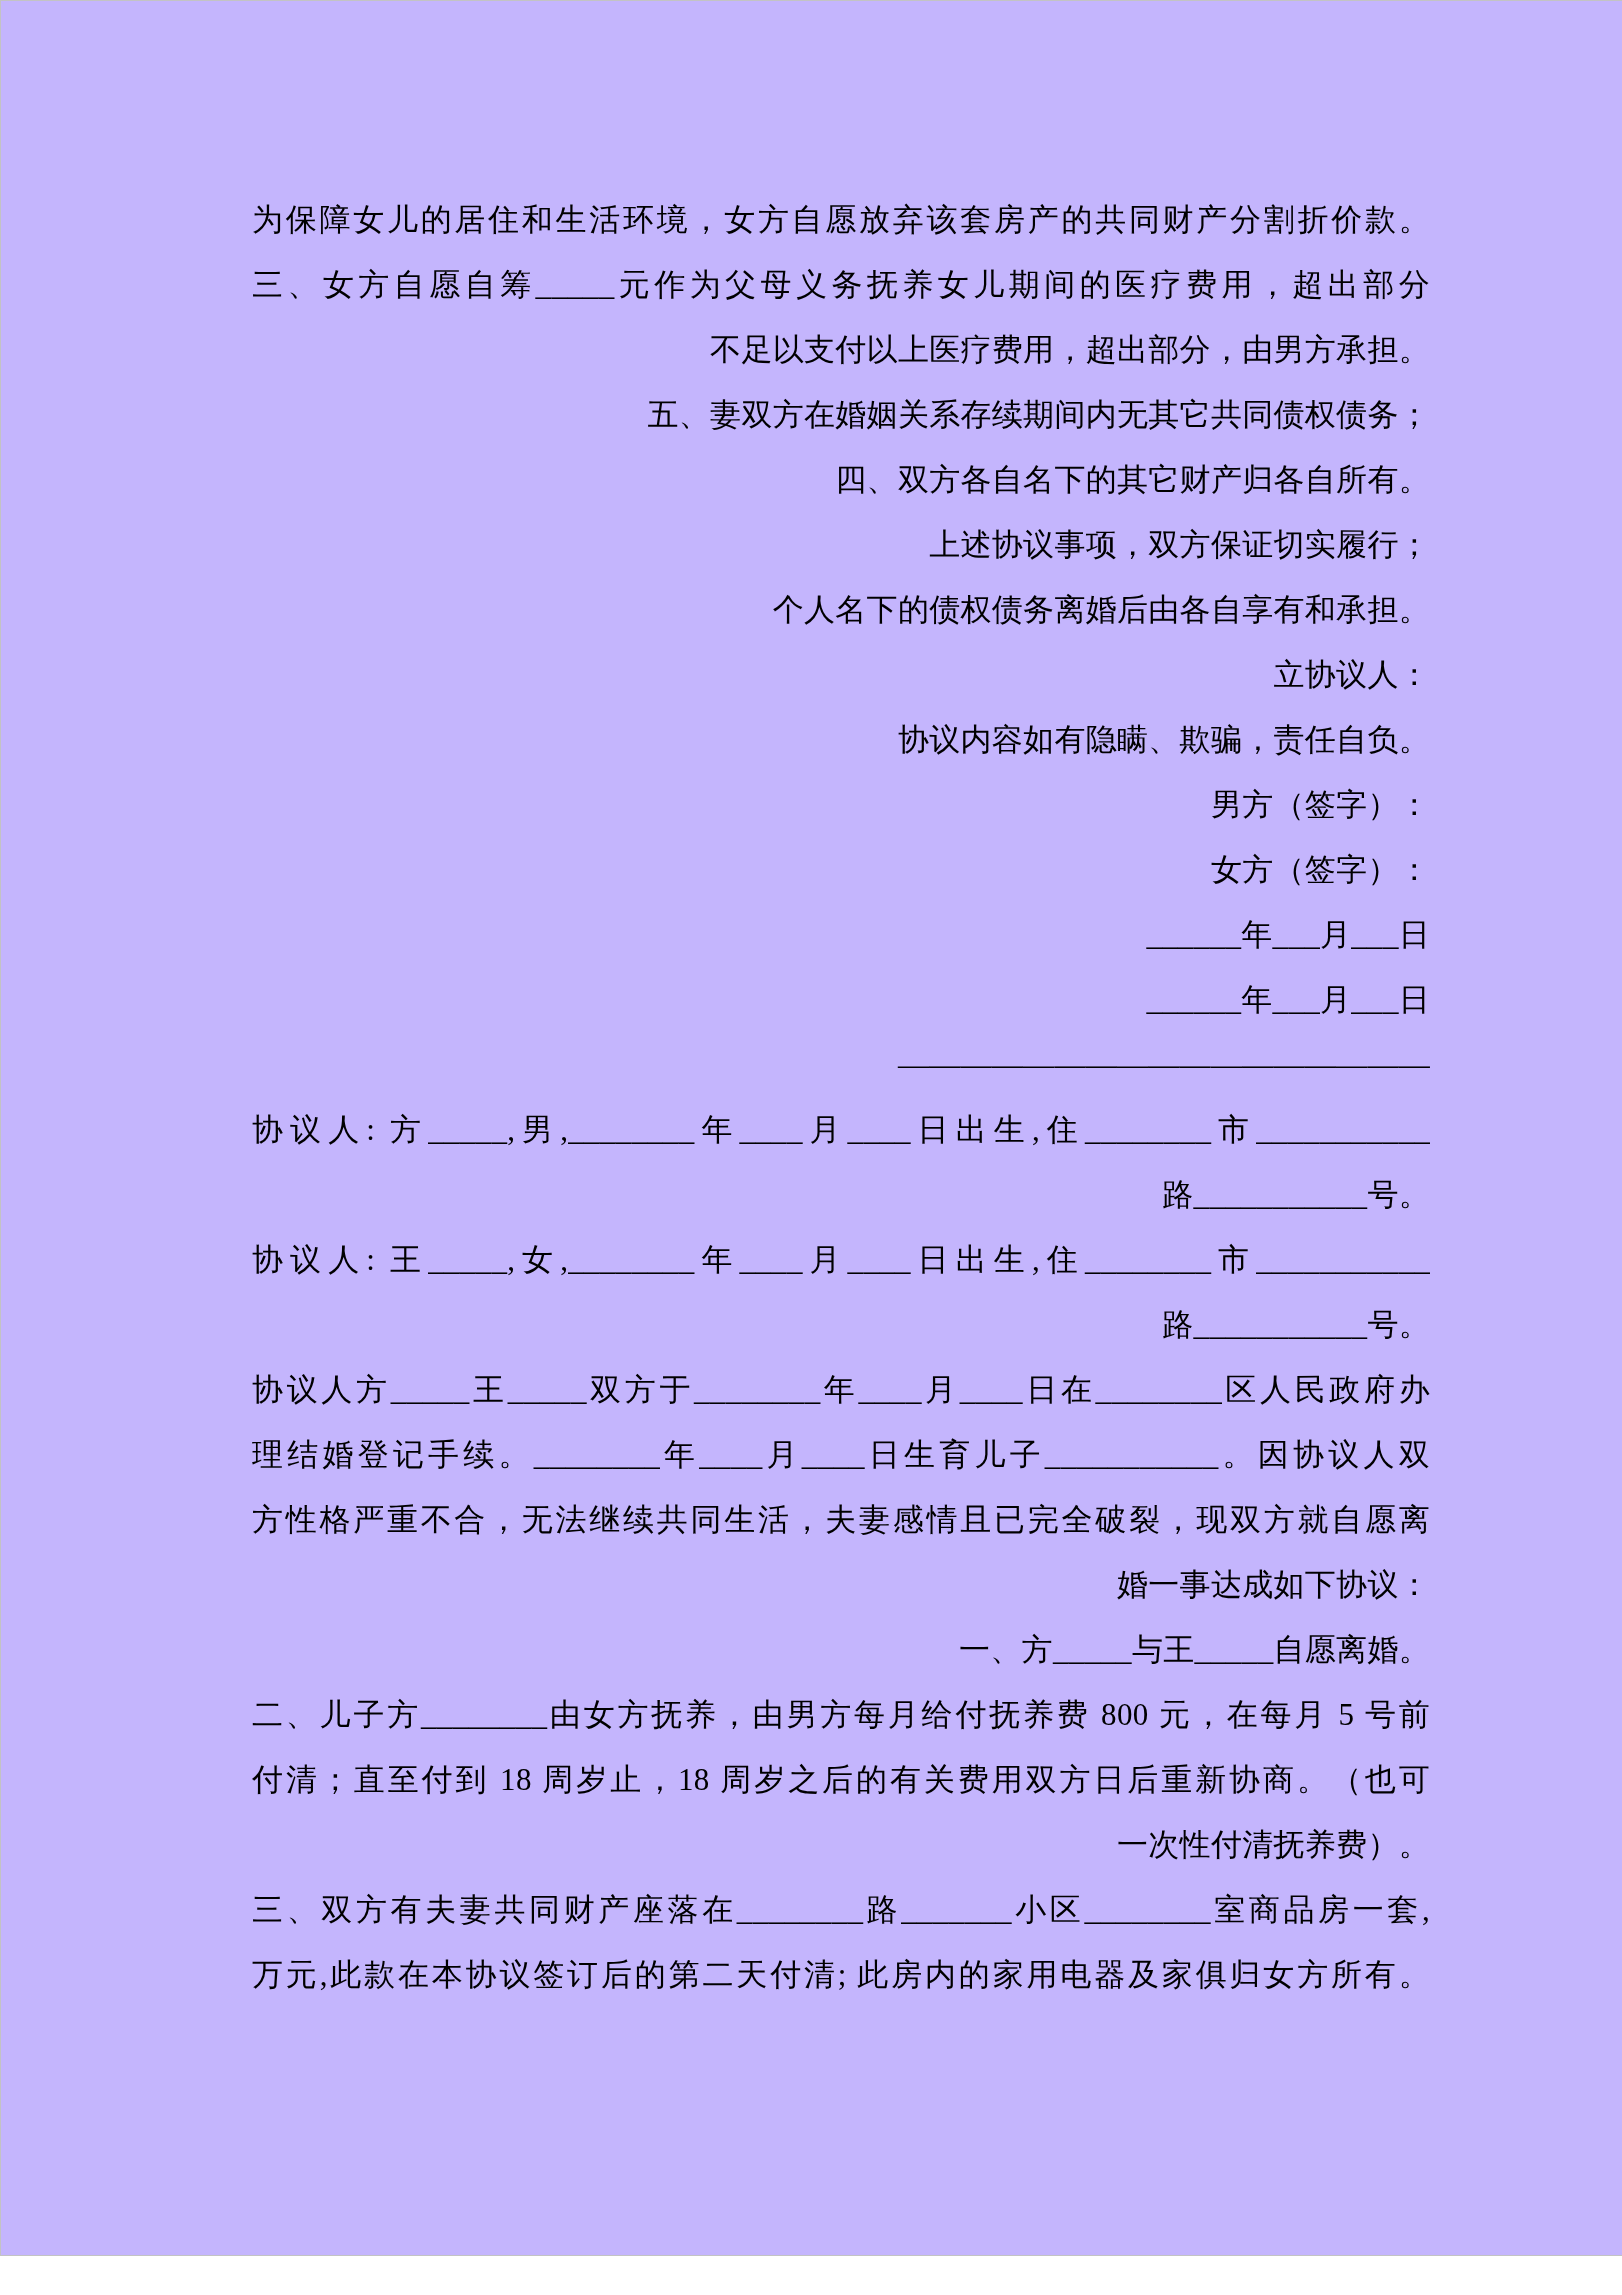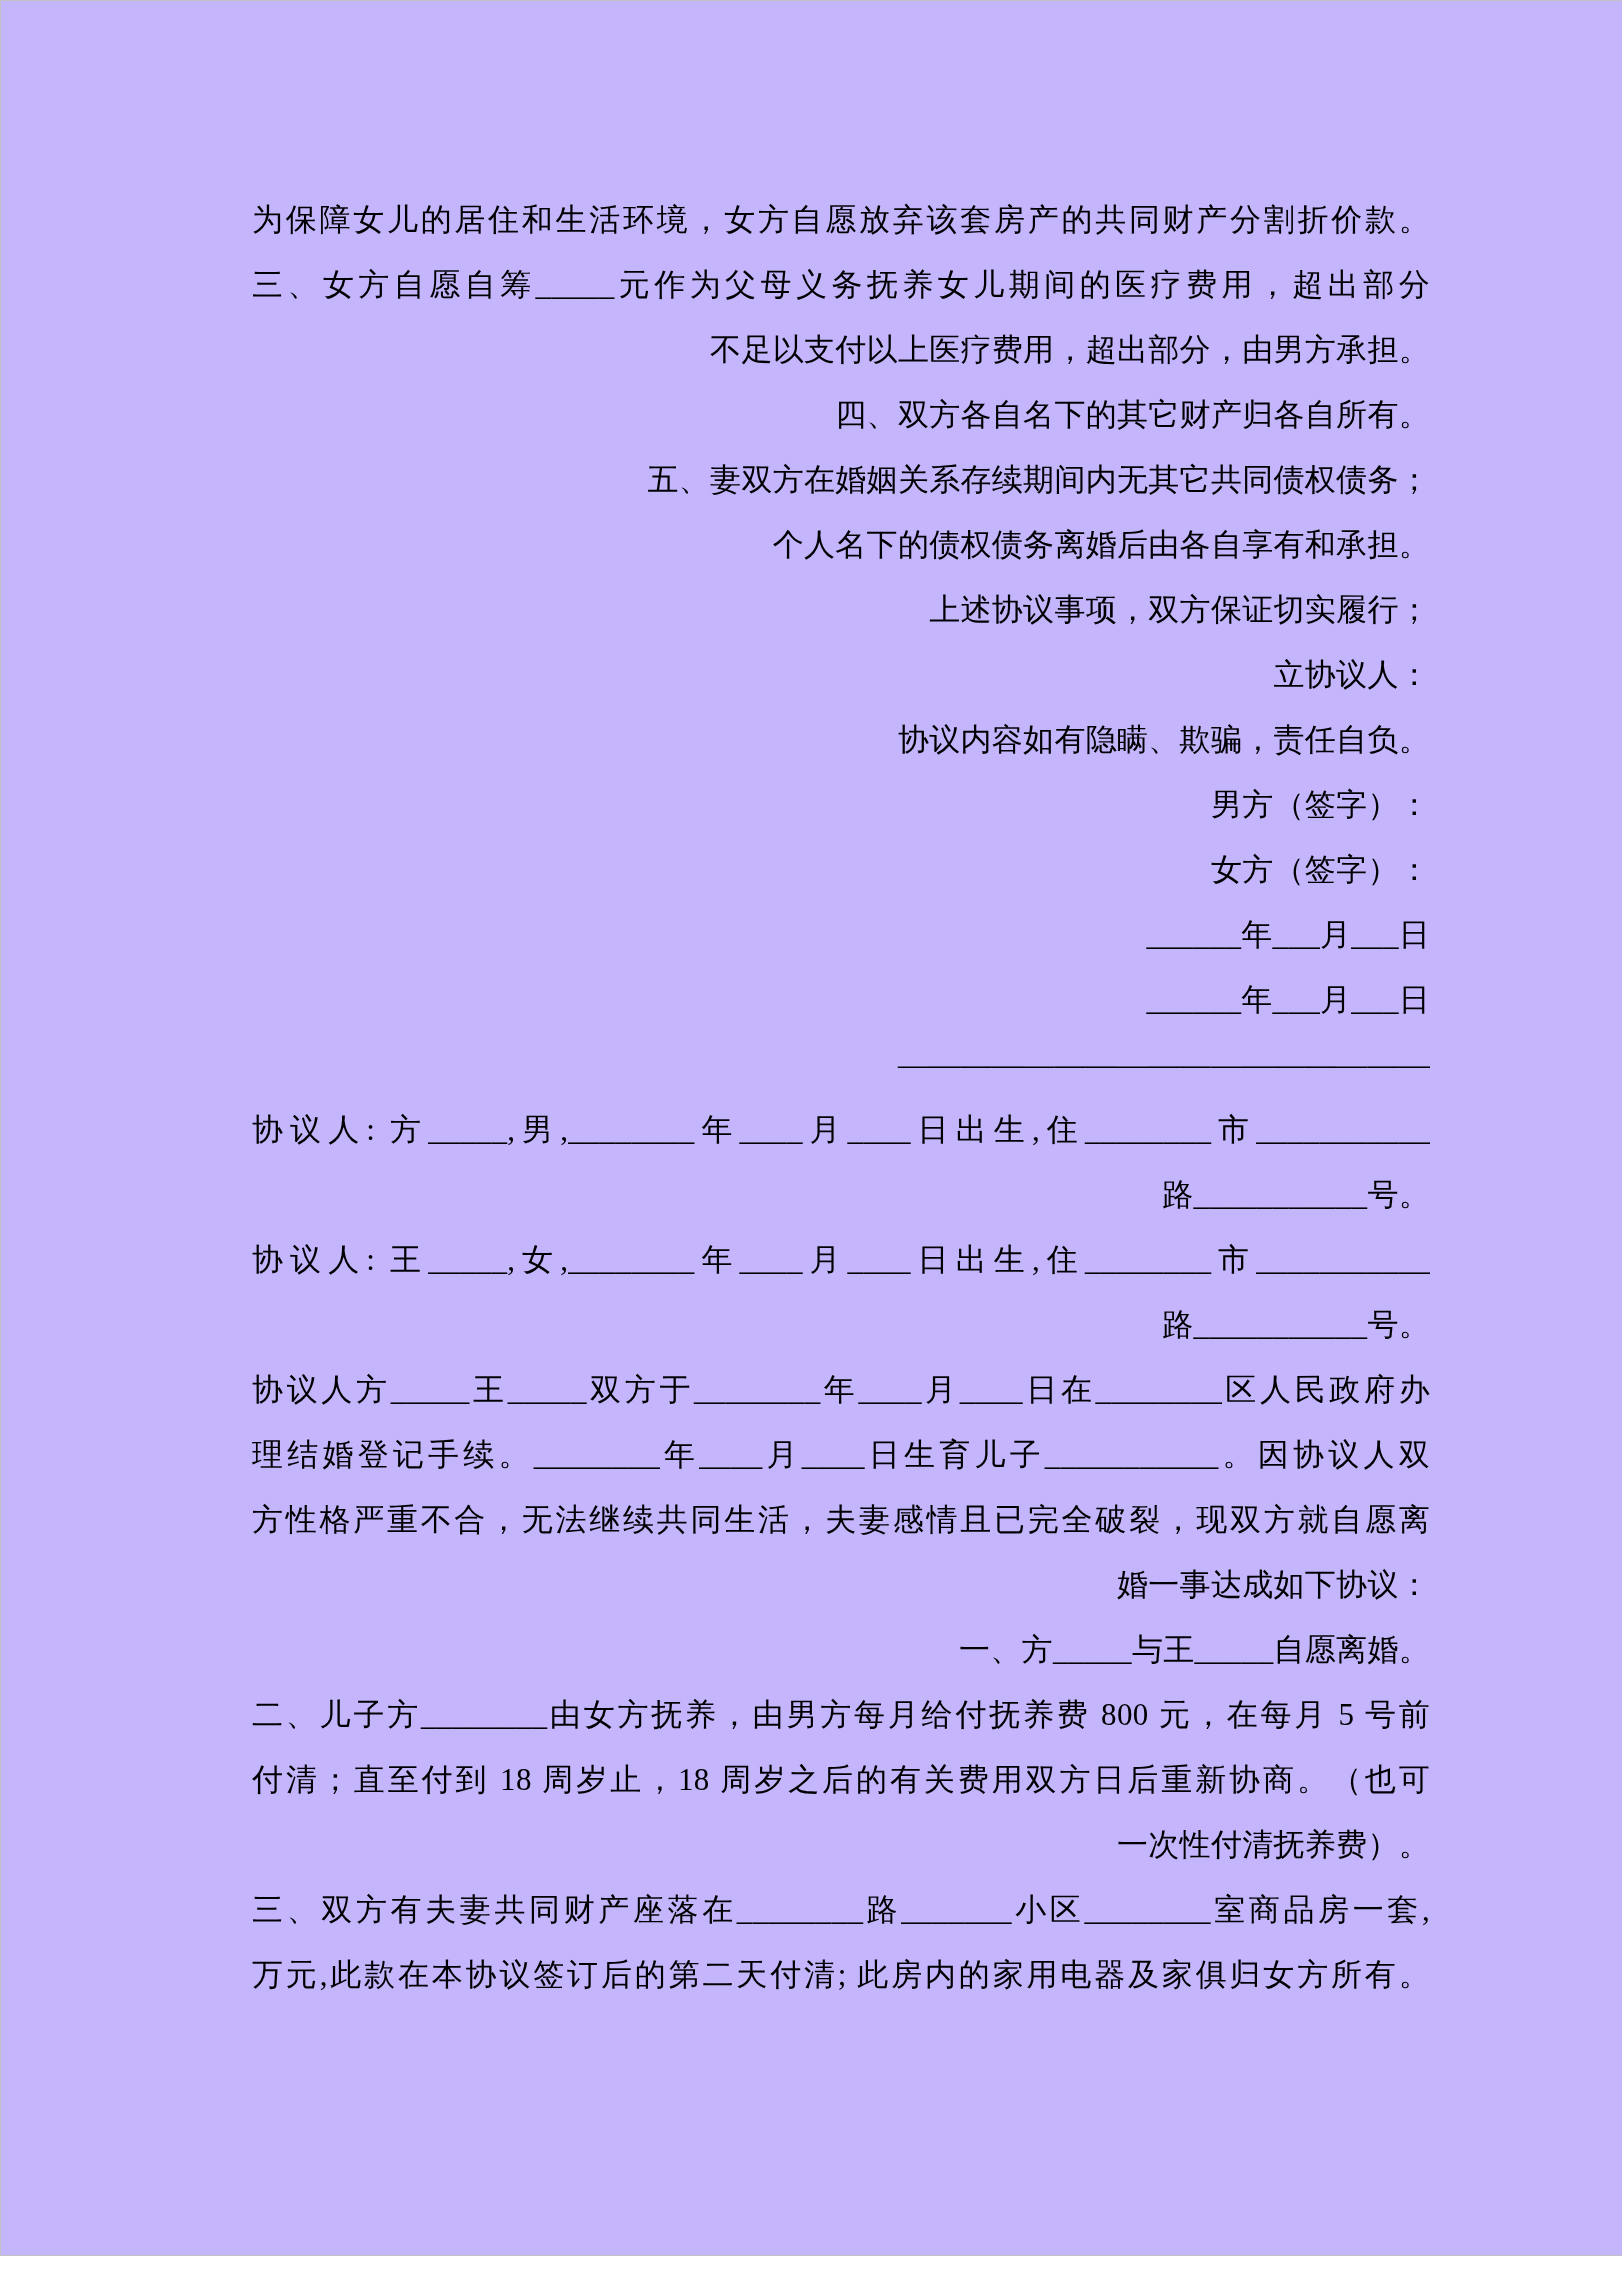--- a/index.html
+++ b/index.html
@@ -37,24 +37,24 @@
   }
 </style>
 </head>
 <body>
 
 <div class="page">
   <div class="doc-body">
       <div class="doc-line fill">为保障女儿的居住和生活环境，女方自愿放弃该套房产的共同财产分割折价款。</div>
       <div class="doc-line fill">三、女方自愿自筹_____元作为父母义务抚养女儿期间的医疗费用，超出部分</div>
       <div class="doc-line">不足以支付以上医疗费用，超出部分，由男方承担。</div>
+      <div class="doc-line">五、妻双方在婚姻关系存续期间内无其它共同债权债务；</div>
       <div class="doc-line">四、双方各自名下的其它财产归各自所有。</div>
-      <div class="doc-line">五、妻双方在婚姻关系存续期间内无其它共同债权债务；</div>
+      <div class="doc-line">上述协议事项，双方保证切实履行；</div>
       <div class="doc-line">个人名下的债权债务离婚后由各自享有和承担。</div>
-      <div class="doc-line">上述协议事项，双方保证切实履行；</div>
       <div class="doc-line">立协议人：</div>
       <div class="doc-line">协议内容如有隐瞒、欺骗，责任自负。</div>
       <div class="doc-line">男方（签字）：</div>
       <div class="doc-line">女方（签字）：</div>
       <div class="doc-line">______年___月___日</div>
       <div class="doc-line">______年___月___日</div>
       <div class="doc-line">—————————————————</div>
       <div class="doc-line fill">协议人: 方_____,男,________年____月____日出生,住________市___________</div>
       <div class="doc-line">路___________号。</div>
       <div class="doc-line fill">协议人: 王_____,女,________年____月____日出生,住________市___________</div>

